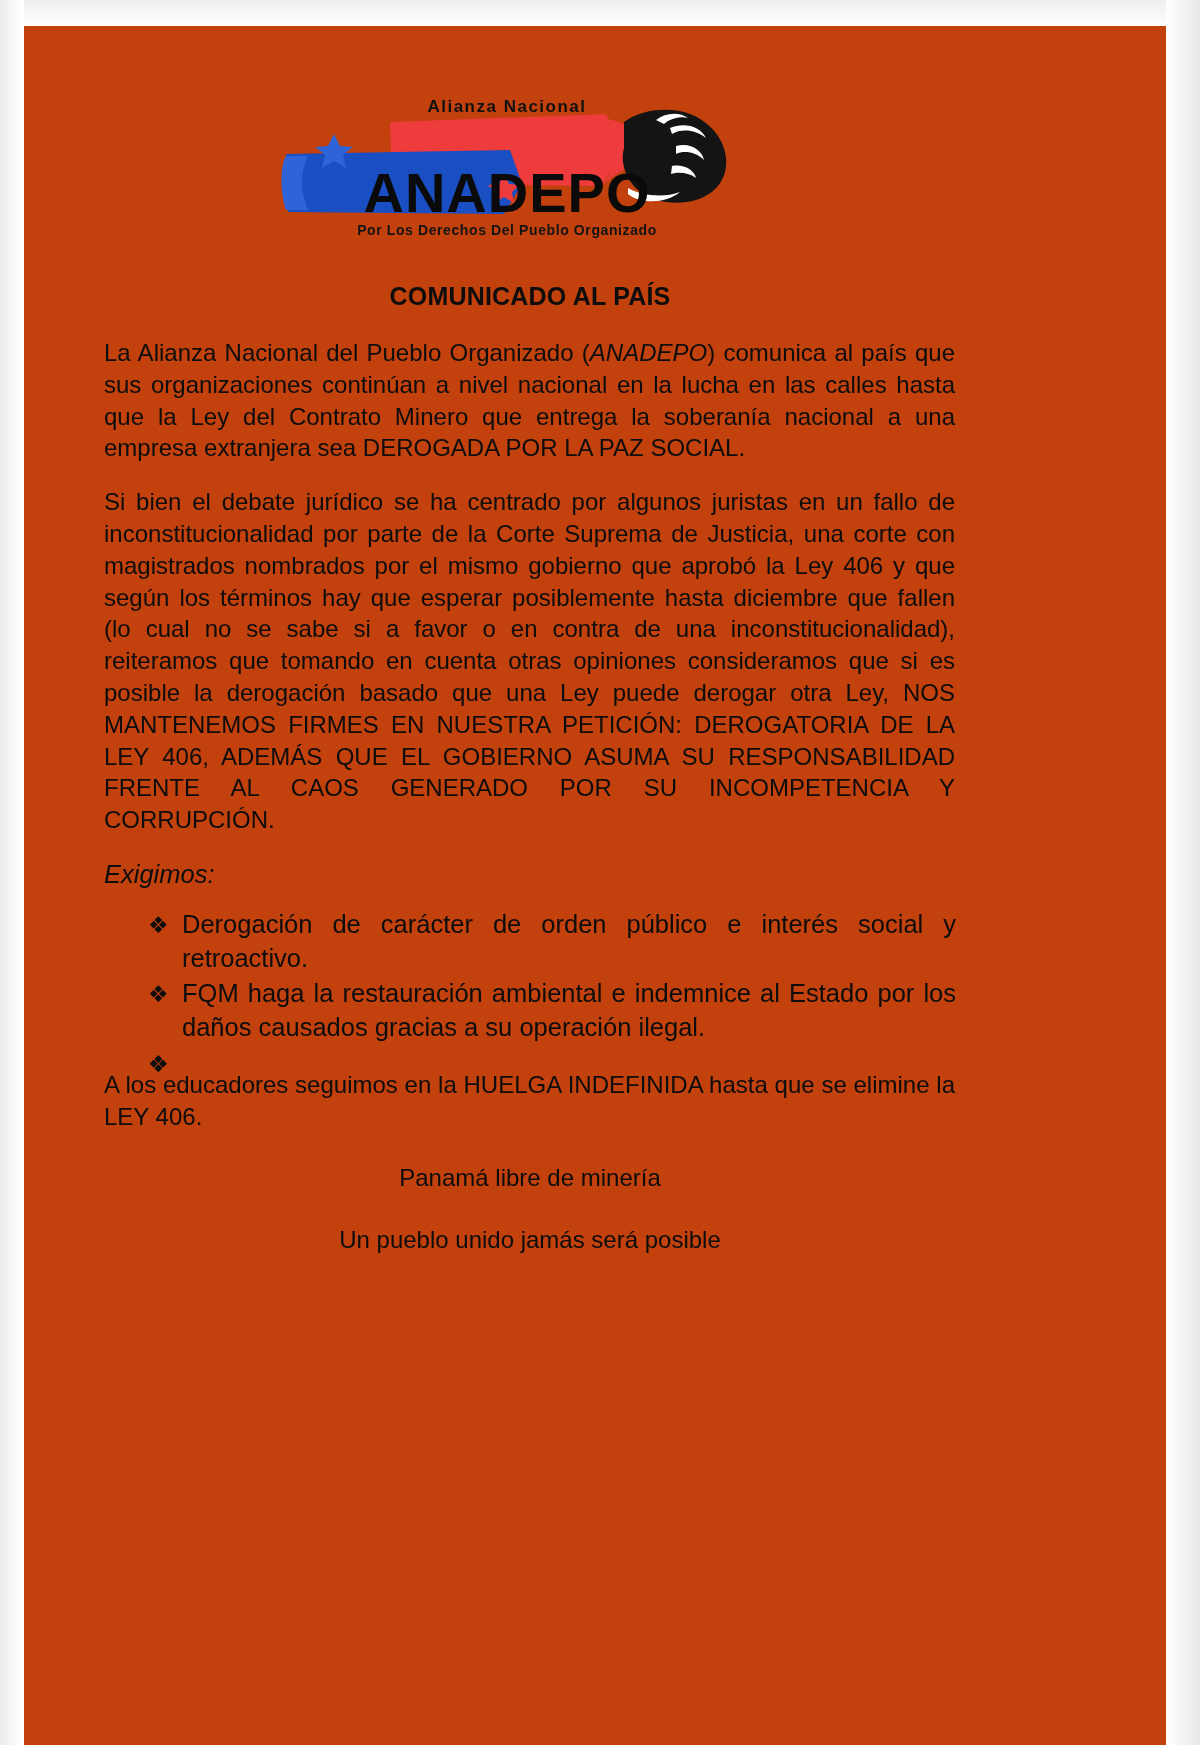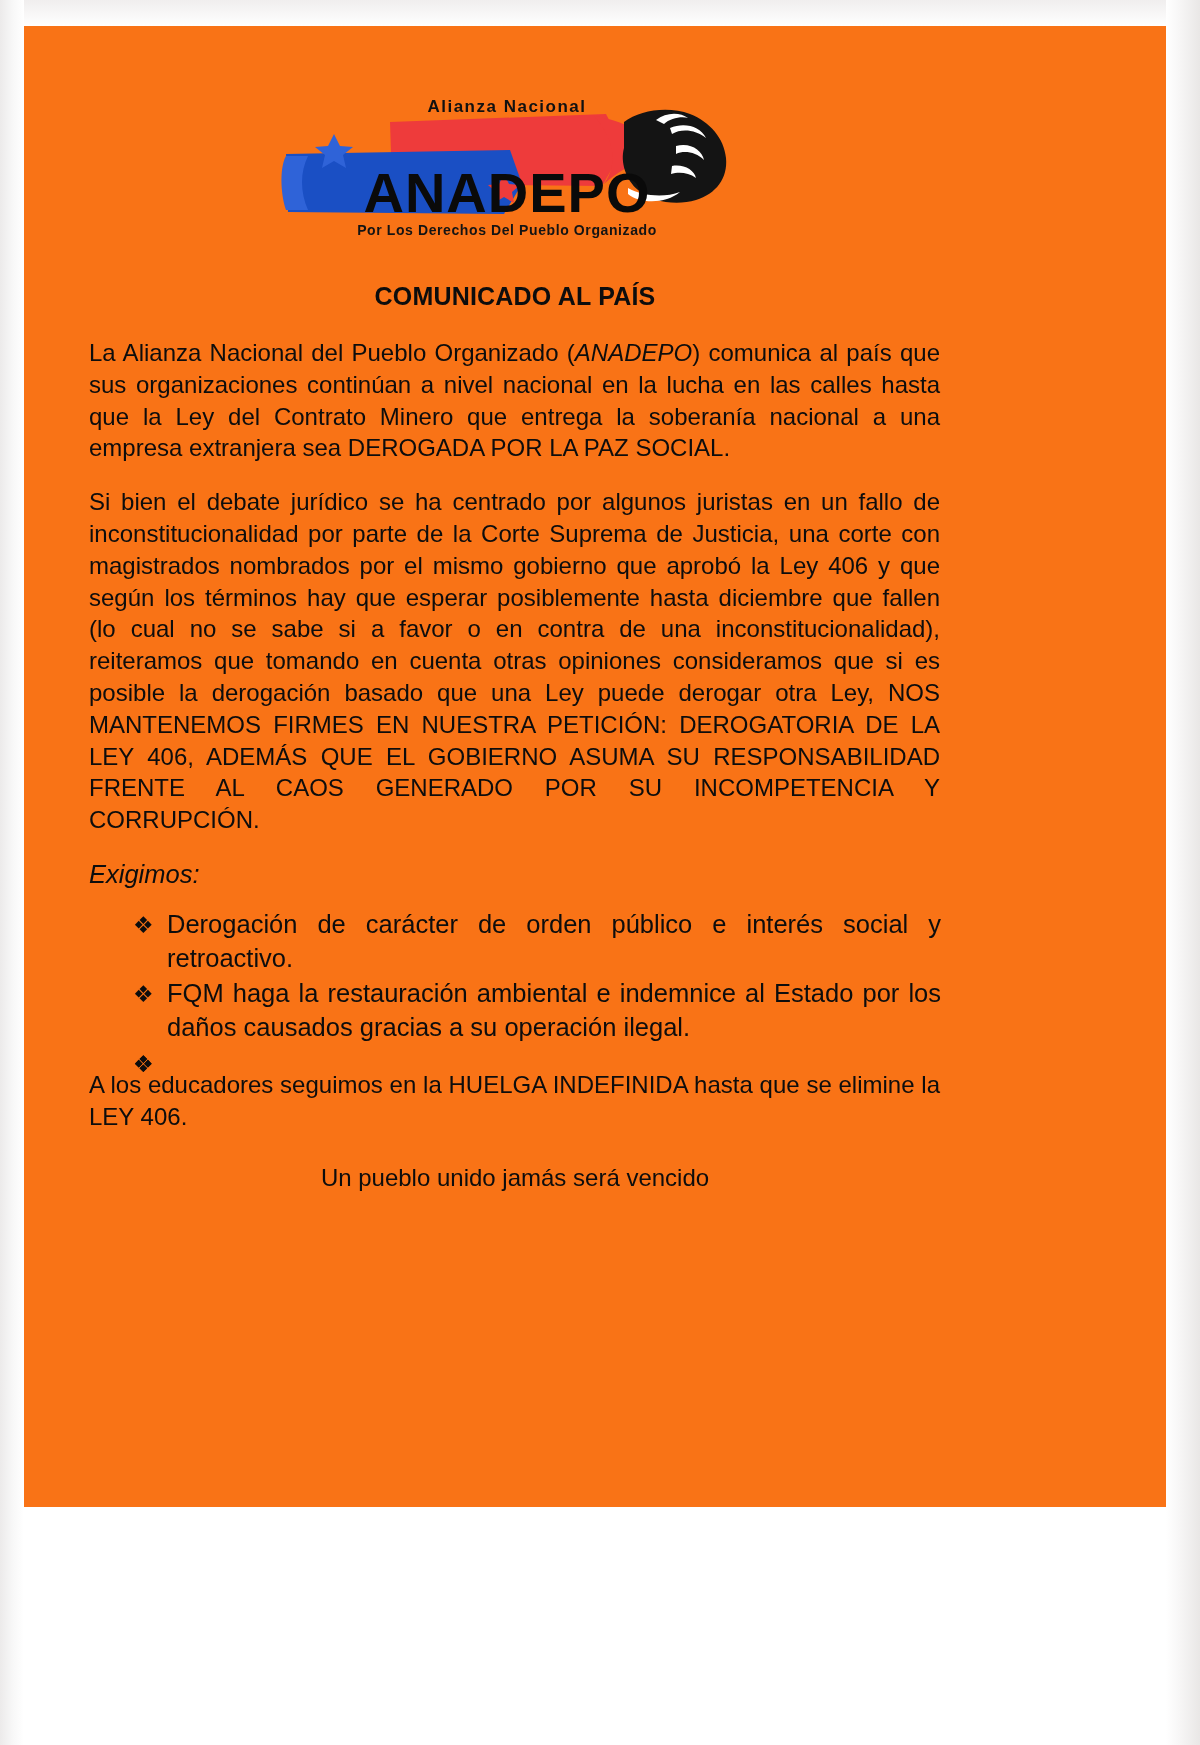--- a/index.html
+++ b/index.html
@@ -11,22 +11,22 @@
     width: 1200px;
     height: 1745px;
     font-family: "Liberation Sans", sans-serif;
     color: #111111;
     overflow: hidden;
   }
 
   .page {
     position: relative;
     width: 1200px;
-    height: 1507px;
-    background: #f97316;
+    height: 1745px;
+    background: #c2410c;
     box-sizing: border-box;
     padding: 16px;
   }
 
   
   .scan-edge-left {
     position: absolute;
     left: 0; top: 0;
     width: 24px; height: 1745px;
     background: linear-gradient(to right, #eceaea 0%, #f8f8f8 55%, #ffffff 100%);
@@ -53,21 +53,21 @@
     left: 272px;
     top: 92px;
     width: 470px;
     height: 158px;
   }
   .logo-svg { display: block; width: 470px; height: 158px; }
 
   
   .doc {
     position: absolute;
-    left: 89px;
+    left: 104px;
     top: 282px;
     width: 852px;
   }
 
   .doc-title {
     text-align: center;
     font-size: 25px;
     font-weight: bold;
     letter-spacing: 0.2px;
     margin: 0 0 26px 0;
@@ -202,17 +202,18 @@
       </li>
       <li>
         <span class="bullet">❖</span>
       </li>
     </ul>
 
 
     <p class="para">A los educadores seguimos en la HUELGA INDEFINIDA hasta que se elimine la LEY 406.</p>
 
     <div class="closing">
-      <p class="slogan">Un pueblo unido jamás será vencido</p>
+      <p class="slogan">Panamá libre de minería</p>
+      <p class="slogan">Un pueblo unido jamás será posible</p>
     </div>
 
   </div>
 </div>
 
 </body></html>

